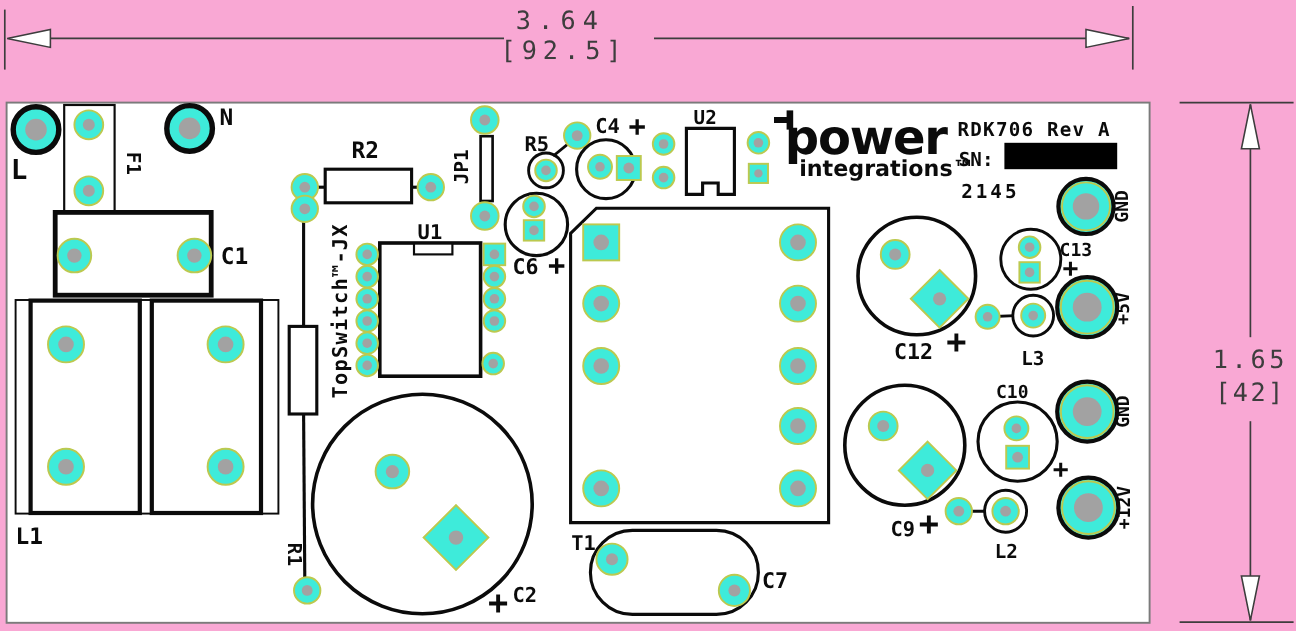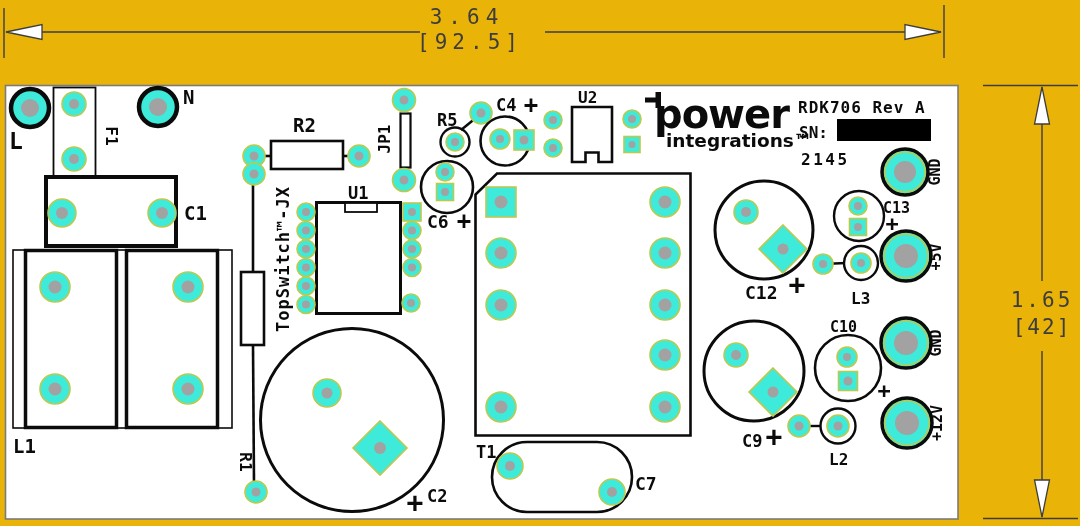--- a/index.html
+++ b/index.html
@@ -1,16 +1,16 @@
 <!DOCTYPE html>
 <html><head>
 <meta charset="utf-8">
 <style>
   html,body{margin:0;padding:0;background:#ffffff;}
-  .stage{position:relative;width:1080px;height:526px;background:#eab308;overflow:hidden;}
+  .stage{position:relative;width:1080px;height:526px;background:#f9a8d4;overflow:hidden;}
   svg{display:block;}
   text{font-family:"DejaVu Sans Mono","Liberation Mono",monospace;fill:#0b0b0b;font-weight:bold;}
   .dimt{fill:#3d3d3d;font-weight:normal;}
   .dim{stroke:#3d3d3d;stroke-width:1.4;fill:none;}
   .dimarrow{fill:#ffffff;stroke:#3d3d3d;stroke-width:1.3;}
   .sk{fill:none;stroke:#0b0b0b;}
   .skf{fill:#ffffff;stroke:#0b0b0b;}
   .pt{fill:#3EEBDA;stroke:#BCC94F;stroke-width:1.6;}
   .pc{fill:#A2A2A2;stroke:none;}
   .ring{fill:#3EEBDA;stroke:#0b0b0b;}

